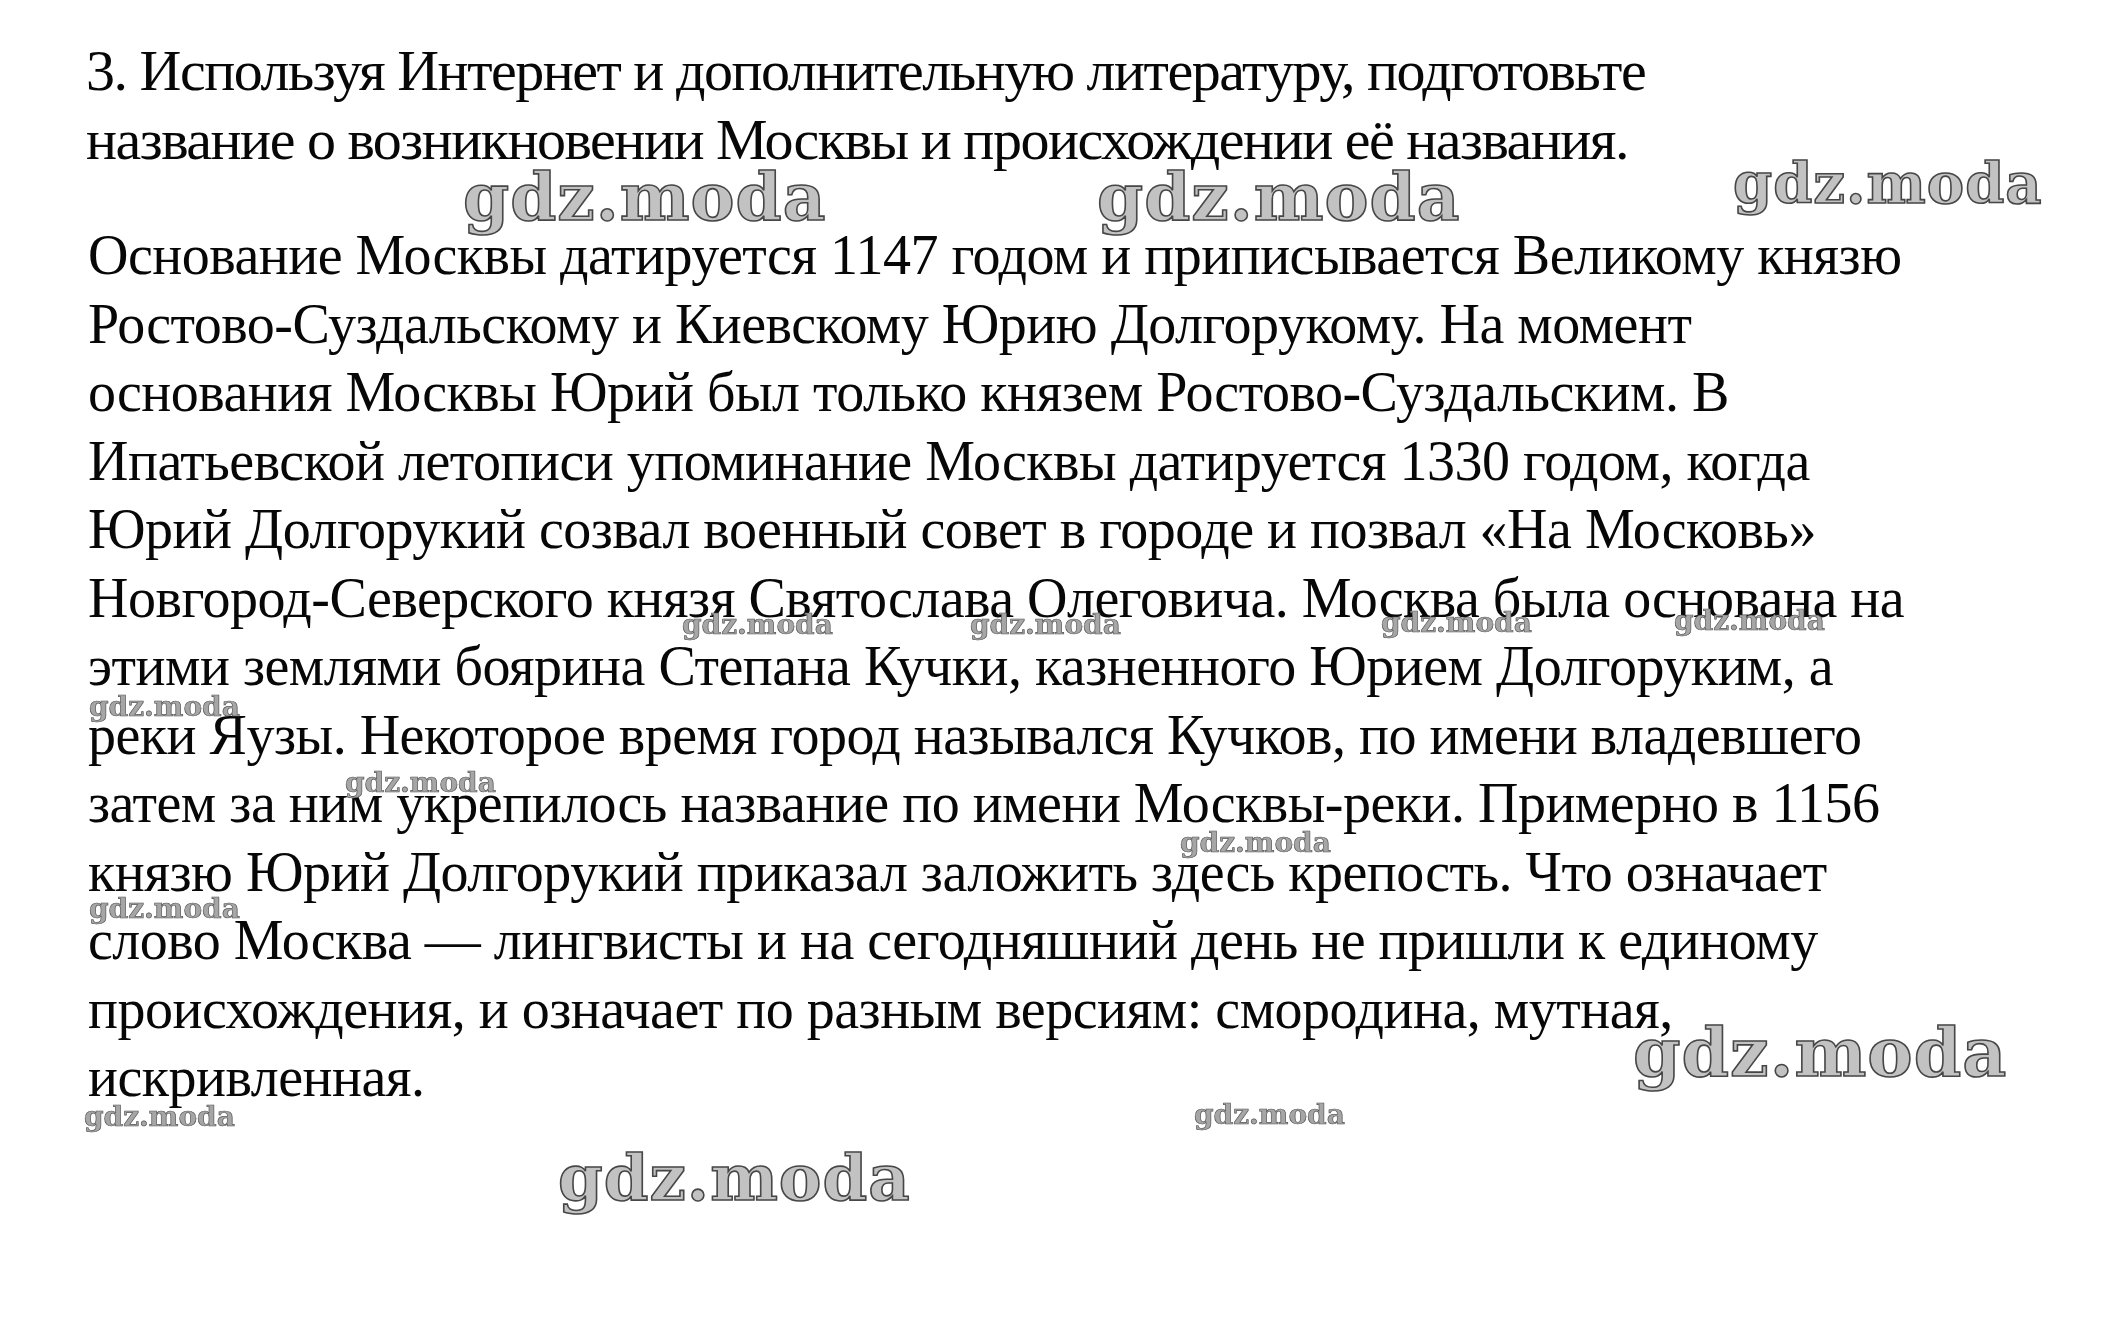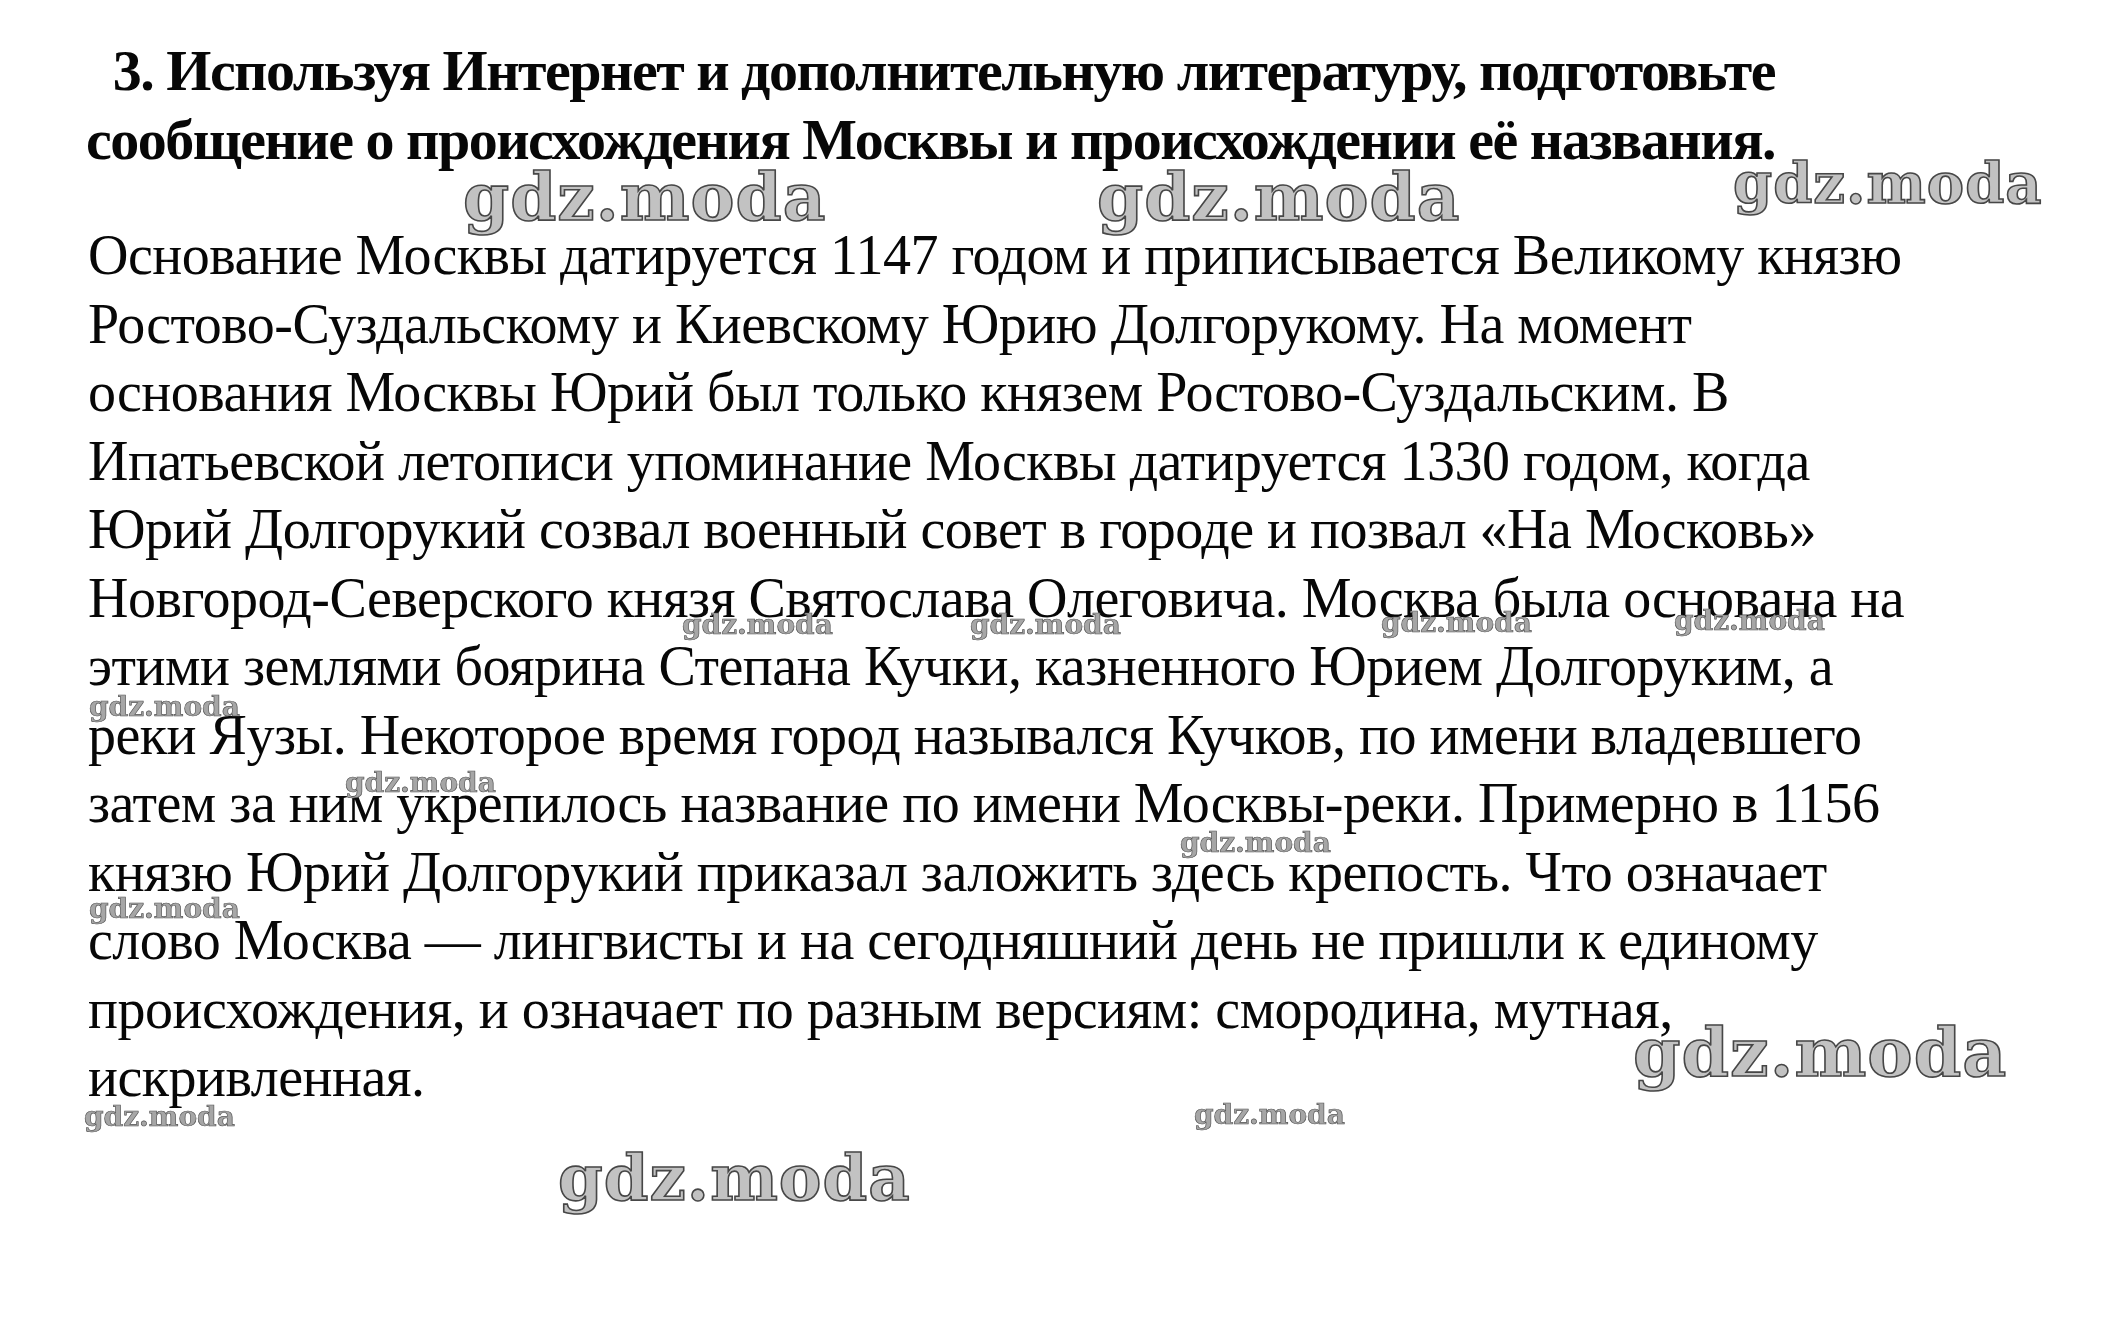--- a/index.html
+++ b/index.html
@@ -9,26 +9,25 @@
     height: 1334px;
     background: #ffffff;
     overflow: hidden;
     font-family: "Liberation Serif", serif;
     color: #070707;
   }
   .title-block {
     position: absolute;
     left: 86px;
     top: 36px;
-    font-weight: bold;
+    font-weight: normal;
     font-size: 58px;
     line-height: 69px;
     letter-spacing: -1.5px;
     white-space: nowrap;
-    text-align: right;
   }
   .body-block {
     position: absolute;
     left: 88px;
     top: 221px;
     font-size: 56px;
     line-height: 68.5px;
     letter-spacing: -0.5px;
     white-space: nowrap;
   }
@@ -53,21 +52,21 @@
     -webkit-text-stroke: 0.7px #565656;
   }
 </style>
 </head>
 <body>
 
 <div class="page">
 
   <div class="title-block">
     <div>3. Используя Интернет и дополнительную литературу, подготовьте</div>
-    <div>сообщение о происхождения Москвы и происхождении её названия.</div>
+    <div>название о возникновении Москвы и происхождении её названия.</div>
   </div>
 
   <div class="body-block">
     <div class="body-line">Основание Москвы датируется 1147 годом и приписывается Великому князю</div>
     <div class="body-line">Ростово-Суздальскому и Киевскому Юрию Долгорукому. На момент</div>
     <div class="body-line">основания Москвы Юрий был только князем Ростово-Суздальским. В</div>
     <div class="body-line">Ипатьевской летописи упоминание Москвы датируется 1330 годом, когда</div>
     <div class="body-line">Юрий Долгорукий созвал военный совет в городе и позвал «На Московь»</div>
     <div class="body-line">Новгород-Северского князя Святослава Олеговича. Москва была основана на</div>
     <div class="body-line">этими землями боярина Степана Кучки, казненного Юрием Долгоруким, а</div>

